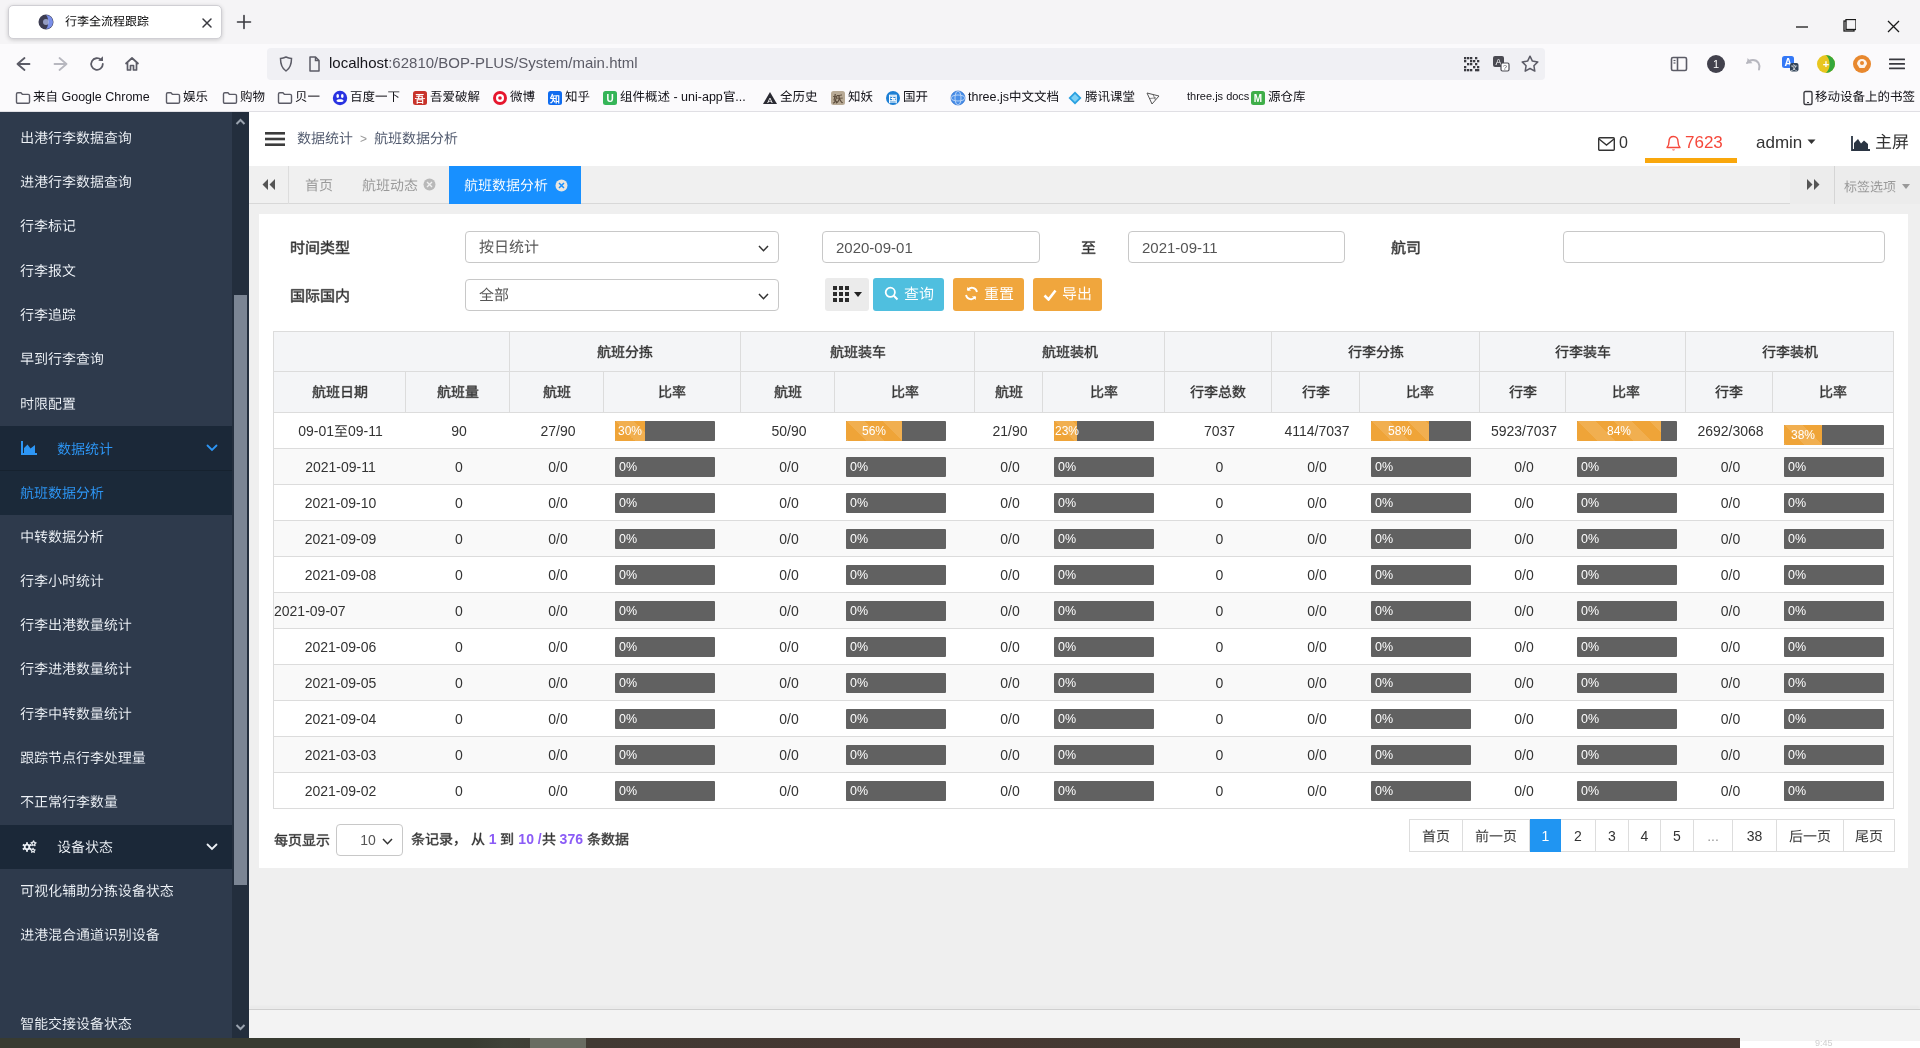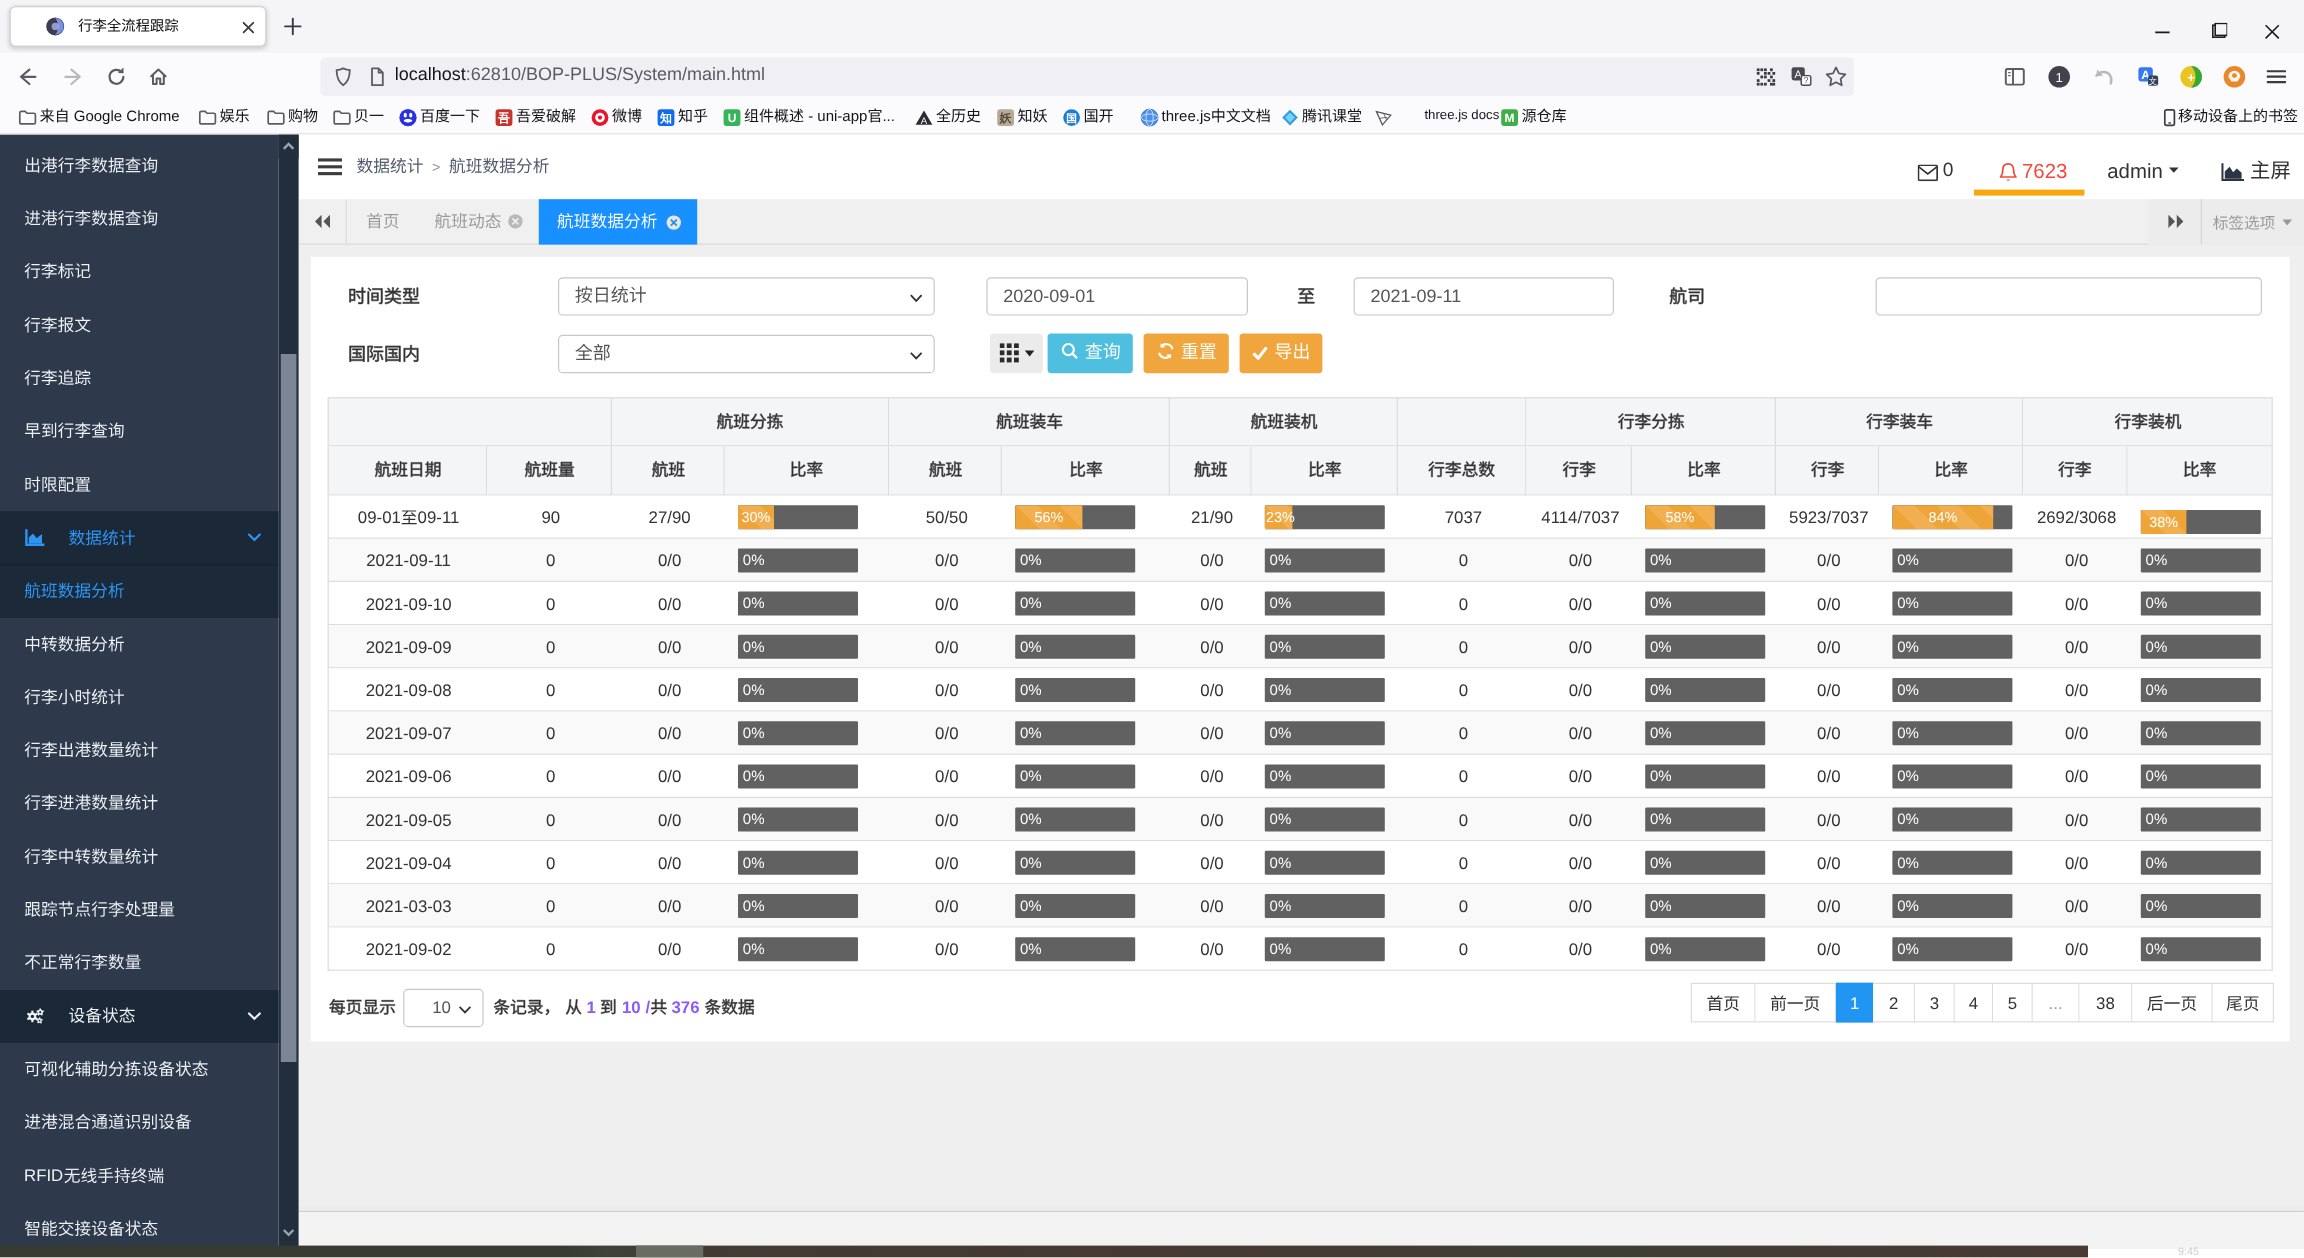--- a/index.html
+++ b/index.html
@@ -676,32 +676,20 @@
             <use href="#g5408" x="3000"></use>
             <use href="#g901A" x="4000"></use>
             <use href="#g9053" x="5000"></use>
             <use href="#g8BC6" x="6000"></use>
             <use href="#g522B" x="7000"></use>
             <use href="#g8BBE" x="8000"></use>
             <use href="#g5907" x="9000"></use>
           </g>
         </svg></div>
     </div>
-    <div style="position:absolute;left:0px;top:845.6999999999999px;width:232px;height:44.3px;">
-      <div style="position:absolute;left:20px;top:50%;transform:translateY(-50%);white-space:nowrap;font-size:14px;color:#eef2f7;">RFID<svg class="cj" style="vertical-align:-0.28em" width="84.0" height="16.2" viewBox="0 -880 6000 1160">
-          <g fill="#eef2f7">
-            <use href="#g65E0" x="0"></use>
-            <use href="#g7EBF" x="1000"></use>
-            <use href="#g624B" x="2000"></use>
-            <use href="#g6301" x="3000"></use>
-            <use href="#g7EC8" x="4000"></use>
-            <use href="#g7AEF" x="5000"></use>
-          </g>
-        </svg></div>
-    </div>
     <div style="position:absolute;left:0px;top:890.0px;width:232px;height:44.3px;">
       <div style="position:absolute;left:20px;top:50%;transform:translateY(-50%);white-space:nowrap;font-size:14px;color:#eef2f7;"><svg class="cj" style="vertical-align:-0.28em" width="112.0" height="16.2" viewBox="0 -880 8000 1160">
           <g fill="#eef2f7">
             <use href="#g667A" x="0"></use>
             <use href="#g80FD" x="1000"></use>
             <use href="#g4EA4" x="2000"></use>
             <use href="#g63A5" x="3000"></use>
             <use href="#g8BBE" x="4000"></use>
             <use href="#g5907" x="5000"></use>
             <use href="#g72B6" x="6000"></use>
@@ -1147,21 +1135,21 @@
           </g>
         </svg>09-11</div>
       <div style="position:absolute;left:133px;top:0;width:104px;height:36px;text-align:center;line-height:36px;font-size:14px;color:#333;white-space:nowrap">90</div>
       <div style="position:absolute;left:237px;top:0;width:94px;height:36px;text-align:center;line-height:36px;font-size:14px;color:#333;white-space:nowrap">27/90</div>
       <div style="position:absolute;left:331px;top:0;width:137px;height:36px">
         <div style="position:absolute;left:10px;top:8px;width:100px;height:20px;background:#616161;overflow:hidden;border-radius:1px">
           <div style="position:absolute;left:0;top:0;width:30px;height:20px;background:#efa438;background-image:linear-gradient(45deg,rgba(255,255,255,.12) 25%,transparent 25%,transparent 50%,rgba(255,255,255,.12) 50%,rgba(255,255,255,.12) 75%,transparent 75%,transparent);background-size:36px 36px;"></div>
           <div style="position:absolute;left:0;top:0;width:30px;height:20px;text-align:center;line-height:20px;color:#fff;font-size:12px;min-width:26px">30%</div>
         </div>
       </div>
-      <div style="position:absolute;left:468px;top:0;width:94px;height:36px;text-align:center;line-height:36px;font-size:14px;color:#333;white-space:nowrap">50/50</div>
+      <div style="position:absolute;left:468px;top:0;width:94px;height:36px;text-align:center;line-height:36px;font-size:14px;color:#333;white-space:nowrap">50/90</div>
       <div style="position:absolute;left:562px;top:0;width:140px;height:36px">
         <div style="position:absolute;left:10px;top:8px;width:100px;height:20px;background:#616161;overflow:hidden;border-radius:1px">
           <div style="position:absolute;left:0;top:0;width:56px;height:20px;background:#efa438;background-image:linear-gradient(45deg,rgba(255,255,255,.12) 25%,transparent 25%,transparent 50%,rgba(255,255,255,.12) 50%,rgba(255,255,255,.12) 75%,transparent 75%,transparent);background-size:36px 36px;"></div>
           <div style="position:absolute;left:0;top:0;width:56px;height:20px;text-align:center;line-height:20px;color:#fff;font-size:12px;min-width:26px">56%</div>
         </div>
       </div>
       <div style="position:absolute;left:702px;top:0;width:68px;height:36px;text-align:center;line-height:36px;font-size:14px;color:#333;white-space:nowrap">21/90</div>
       <div style="position:absolute;left:770px;top:0;width:122px;height:36px">
         <div style="position:absolute;left:10px;top:8px;width:100px;height:20px;background:#616161;overflow:hidden;border-radius:1px">
           <div style="position:absolute;left:0;top:0;width:23px;height:20px;background:#efa438;background-image:linear-gradient(45deg,rgba(255,255,255,.12) 25%,transparent 25%,transparent 50%,rgba(255,255,255,.12) 50%,rgba(255,255,255,.12) 75%,transparent 75%,transparent);background-size:36px 36px;"></div>
@@ -1349,21 +1337,21 @@
         </div>
       </div>
       <div style="position:absolute;left:1413px;top:0;width:87px;height:36px;text-align:center;line-height:36px;font-size:14px;color:#333;white-space:nowrap">0/0</div>
       <div style="position:absolute;left:1500px;top:0;width:121px;height:36px">
         <div style="position:absolute;left:10px;top:8px;width:100px;height:20px;background:#616161;overflow:hidden;border-radius:1px">
           <div style="position:absolute;left:4px;top:0;height:20px;line-height:20px;color:#fff;font-size:12.5px">0%</div>
         </div>
       </div>
     </div>
     <div style="position:absolute;left:24px;top:481px;width:1621px;height:36px;background:#f9f9f9;border-bottom:1px solid #dcdcdc;border-left:1px solid #dcdcdc;border-right:1px solid #dcdcdc;">
-      <div style="position:absolute;left:0px;top:0;width:133px;height:36px;text-align:center;line-height:36px;font-size:14px;color:#333;white-space:nowrap">2021-09-07</div>
+      <div style="position:absolute;left:0px;top:0;width:133px;height:36px;text-align:left;line-height:36px;font-size:14px;color:#333;white-space:nowrap">2021-09-07</div>
       <div style="position:absolute;left:133px;top:0;width:104px;height:36px;text-align:center;line-height:36px;font-size:14px;color:#333;white-space:nowrap">0</div>
       <div style="position:absolute;left:237px;top:0;width:94px;height:36px;text-align:center;line-height:36px;font-size:14px;color:#333;white-space:nowrap">0/0</div>
       <div style="position:absolute;left:331px;top:0;width:137px;height:36px">
         <div style="position:absolute;left:10px;top:8px;width:100px;height:20px;background:#616161;overflow:hidden;border-radius:1px">
           <div style="position:absolute;left:4px;top:0;height:20px;line-height:20px;color:#fff;font-size:12.5px">0%</div>
         </div>
       </div>
       <div style="position:absolute;left:468px;top:0;width:94px;height:36px;text-align:center;line-height:36px;font-size:14px;color:#333;white-space:nowrap">0/0</div>
       <div style="position:absolute;left:562px;top:0;width:140px;height:36px">
         <div style="position:absolute;left:10px;top:8px;width:100px;height:20px;background:#616161;overflow:hidden;border-radius:1px">

